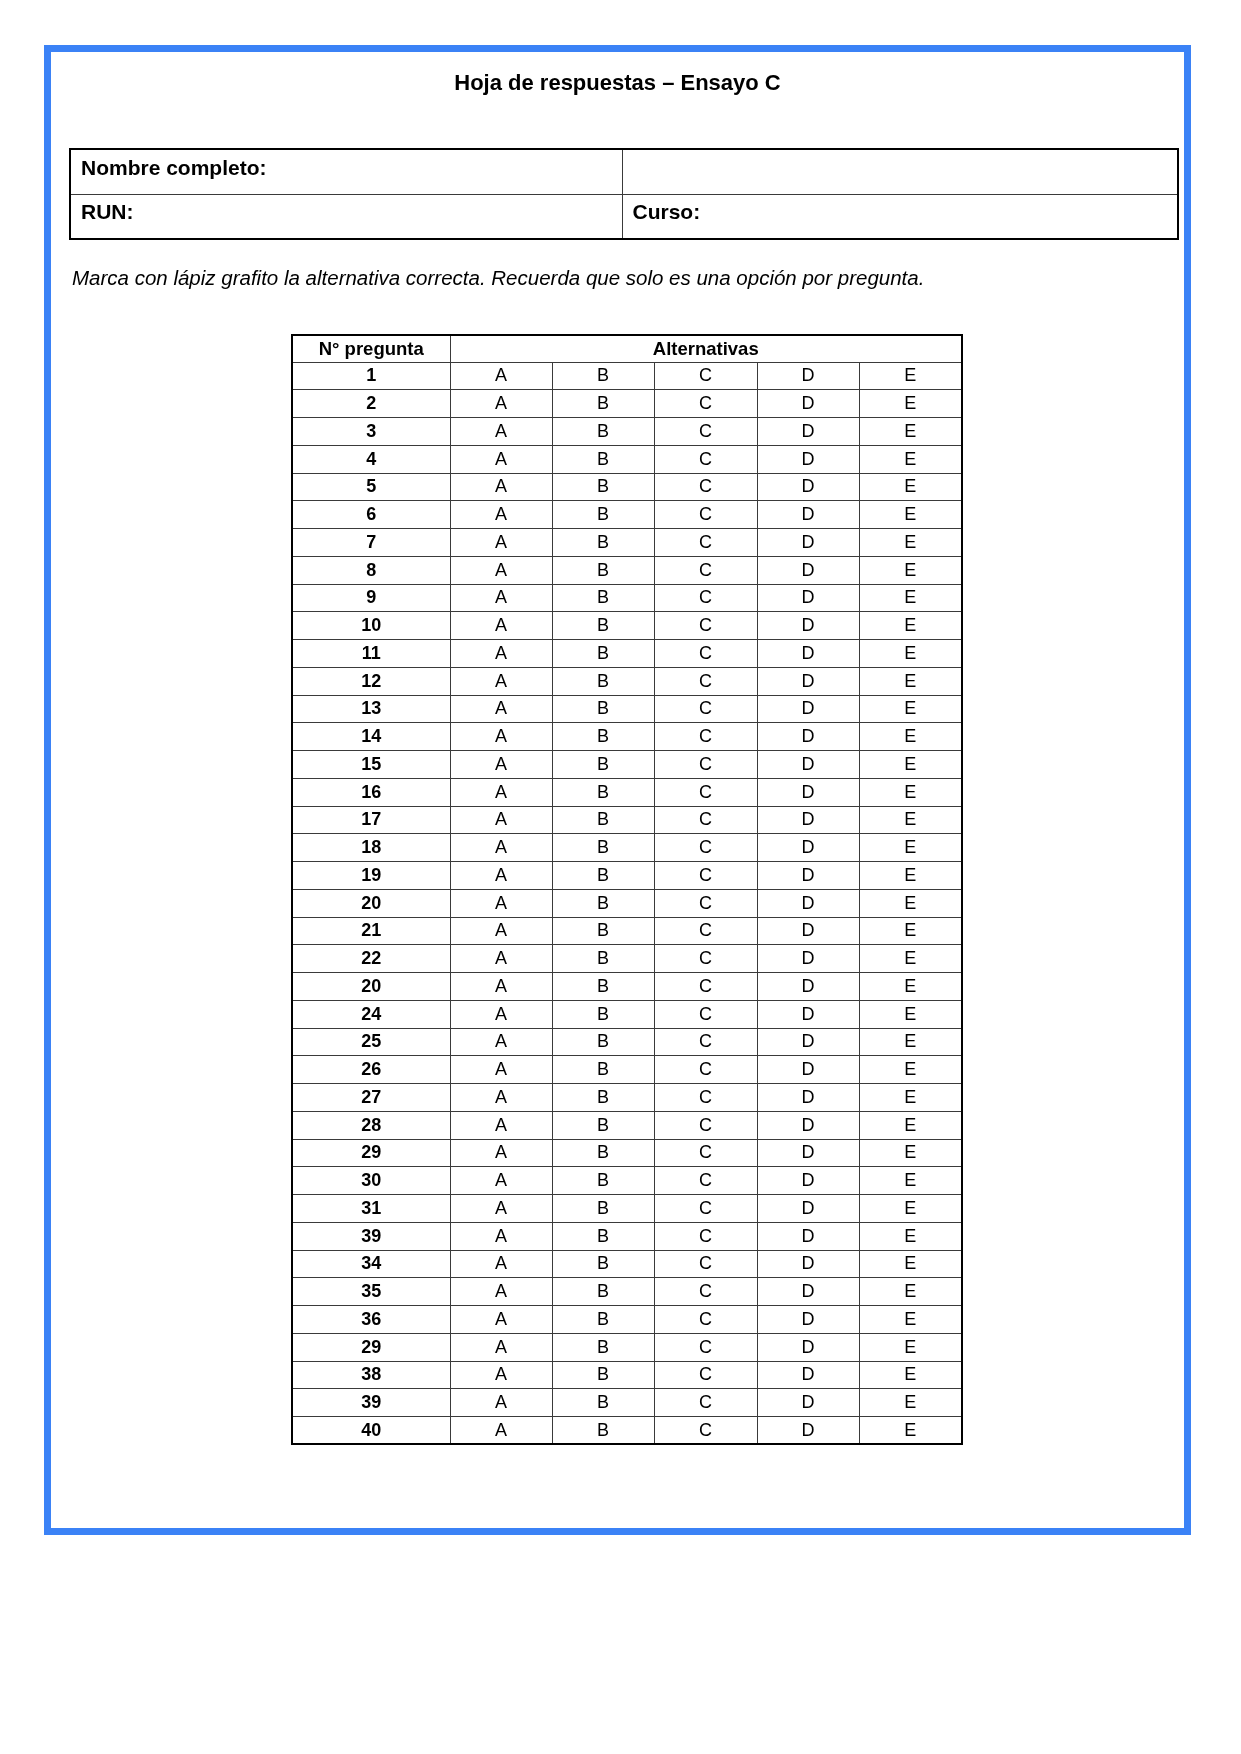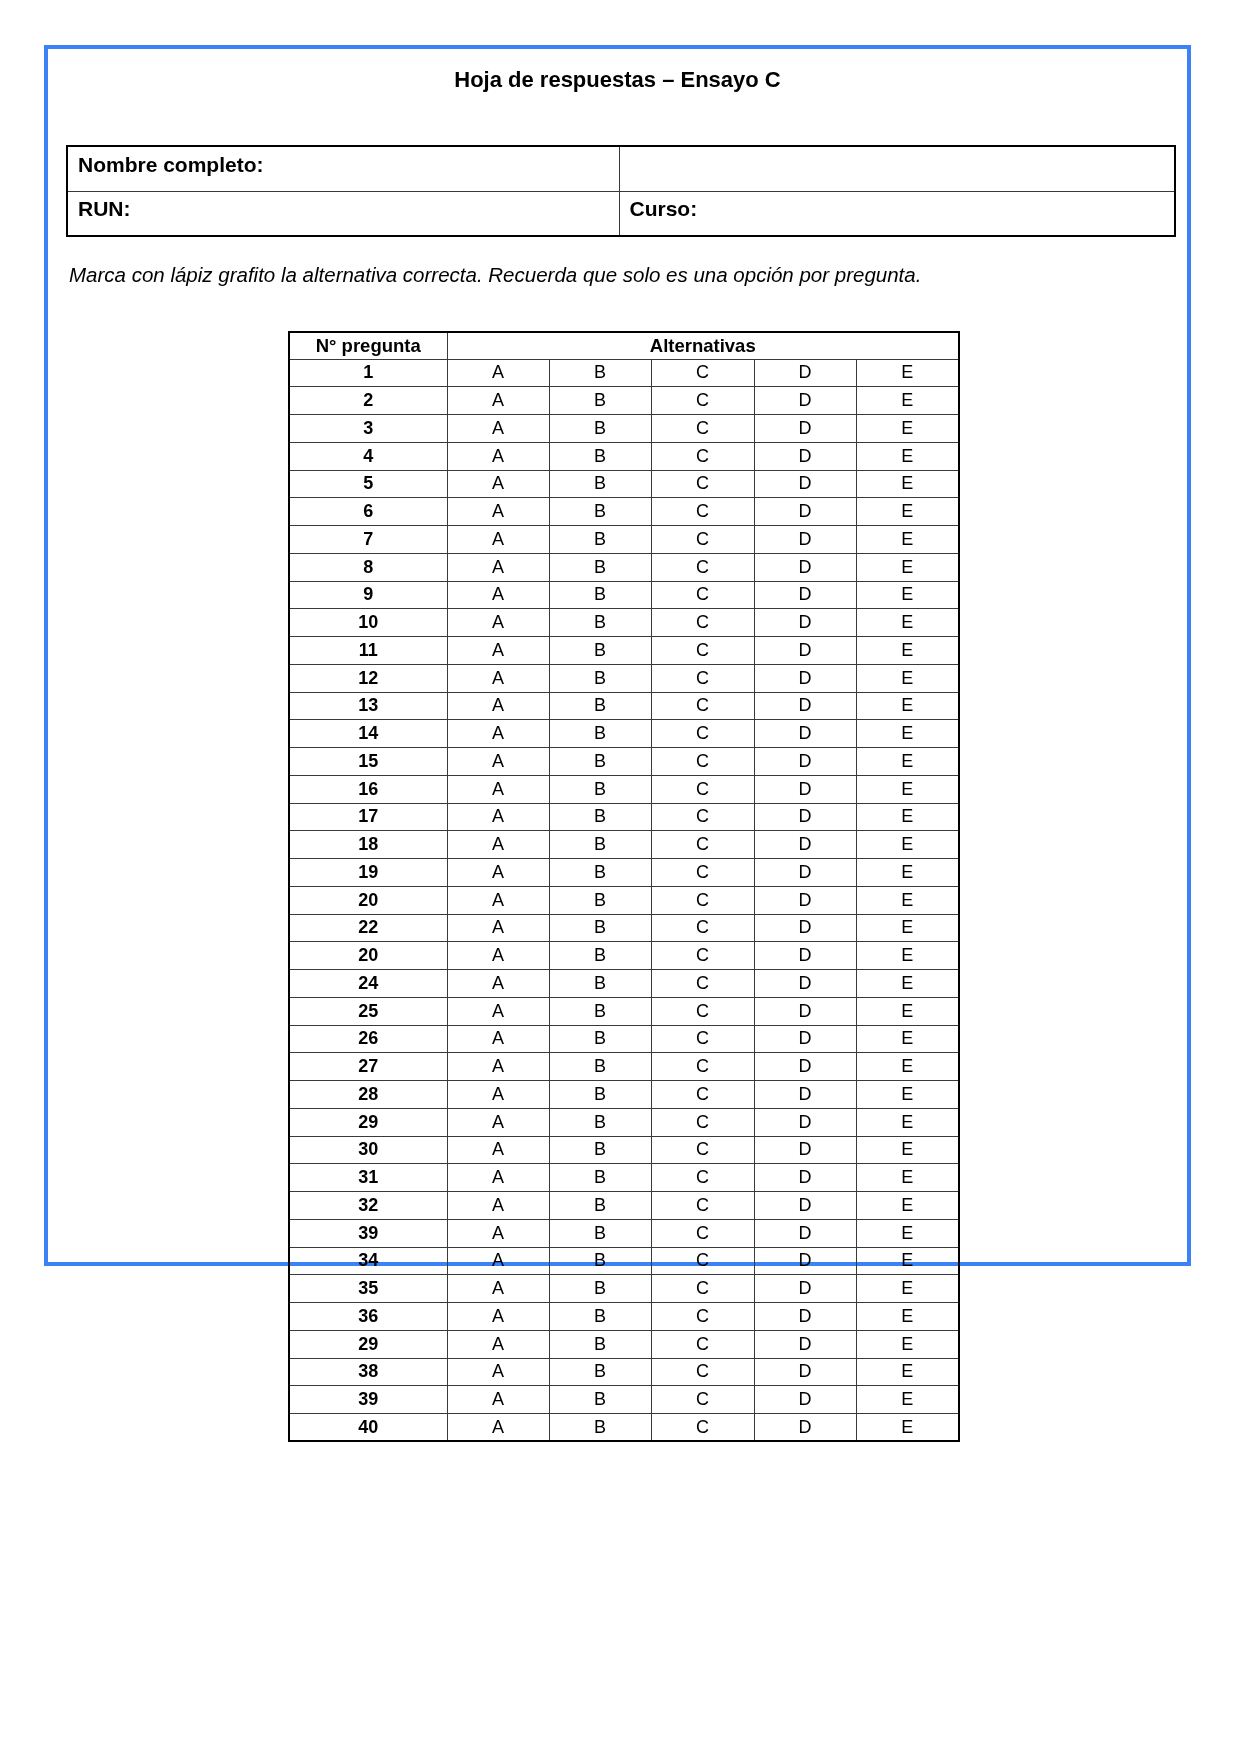--- a/index.html
+++ b/index.html
@@ -7,23 +7,23 @@
   body {
     width: 1241px; height: 1754px;
     background: #ffffff;
     color: #000000;
     font-family: "Liberation Sans", "DejaVu Sans", sans-serif;
     position: relative;
   }
   .page {
     position: absolute;
     left: 44px; top: 45px;
-    width: 1147px; height: 1221px;
+    width: 1147px; height: 1490px;
     background: #ffffff;
-    border: 4px solid #3b82f6;
+    border: 7px solid #3b82f6;
   }
   .title {
     position: absolute;
     top: 17px; left: 0;
     width: 100%;
     margin: 0;
     text-align: center;
     font-size: 22px;
     font-weight: bold;
     line-height: 28px;
@@ -286,20 +286,28 @@
         </tr>
         <tr>
           <td class="qnum">20</td>
           <td class="opt">A</td>
           <td class="opt">B</td>
           <td class="opt">C</td>
           <td class="opt">D</td>
           <td class="opt">E</td>
         </tr>
         <tr>
+          <td class="qnum">21</td>
+          <td class="opt">A</td>
+          <td class="opt">B</td>
+          <td class="opt">C</td>
+          <td class="opt">D</td>
+          <td class="opt">E</td>
+        </tr>
+        <tr>
           <td class="qnum">22</td>
           <td class="opt">A</td>
           <td class="opt">B</td>
           <td class="opt">C</td>
           <td class="opt">D</td>
           <td class="opt">E</td>
         </tr>
         <tr>
           <td class="qnum">20</td>
           <td class="opt">A</td>
@@ -359,28 +367,20 @@
         <tr>
           <td class="qnum">30</td>
           <td class="opt">A</td>
           <td class="opt">B</td>
           <td class="opt">C</td>
           <td class="opt">D</td>
           <td class="opt">E</td>
         </tr>
         <tr>
           <td class="qnum">31</td>
-          <td class="opt">A</td>
-          <td class="opt">B</td>
-          <td class="opt">C</td>
-          <td class="opt">D</td>
-          <td class="opt">E</td>
-        </tr>
-        <tr>
-          <td class="qnum">32</td>
           <td class="opt">A</td>
           <td class="opt">B</td>
           <td class="opt">C</td>
           <td class="opt">D</td>
           <td class="opt">E</td>
         </tr>
         <tr>
           <td class="qnum">39</td>
           <td class="opt">A</td>
           <td class="opt">B</td>

